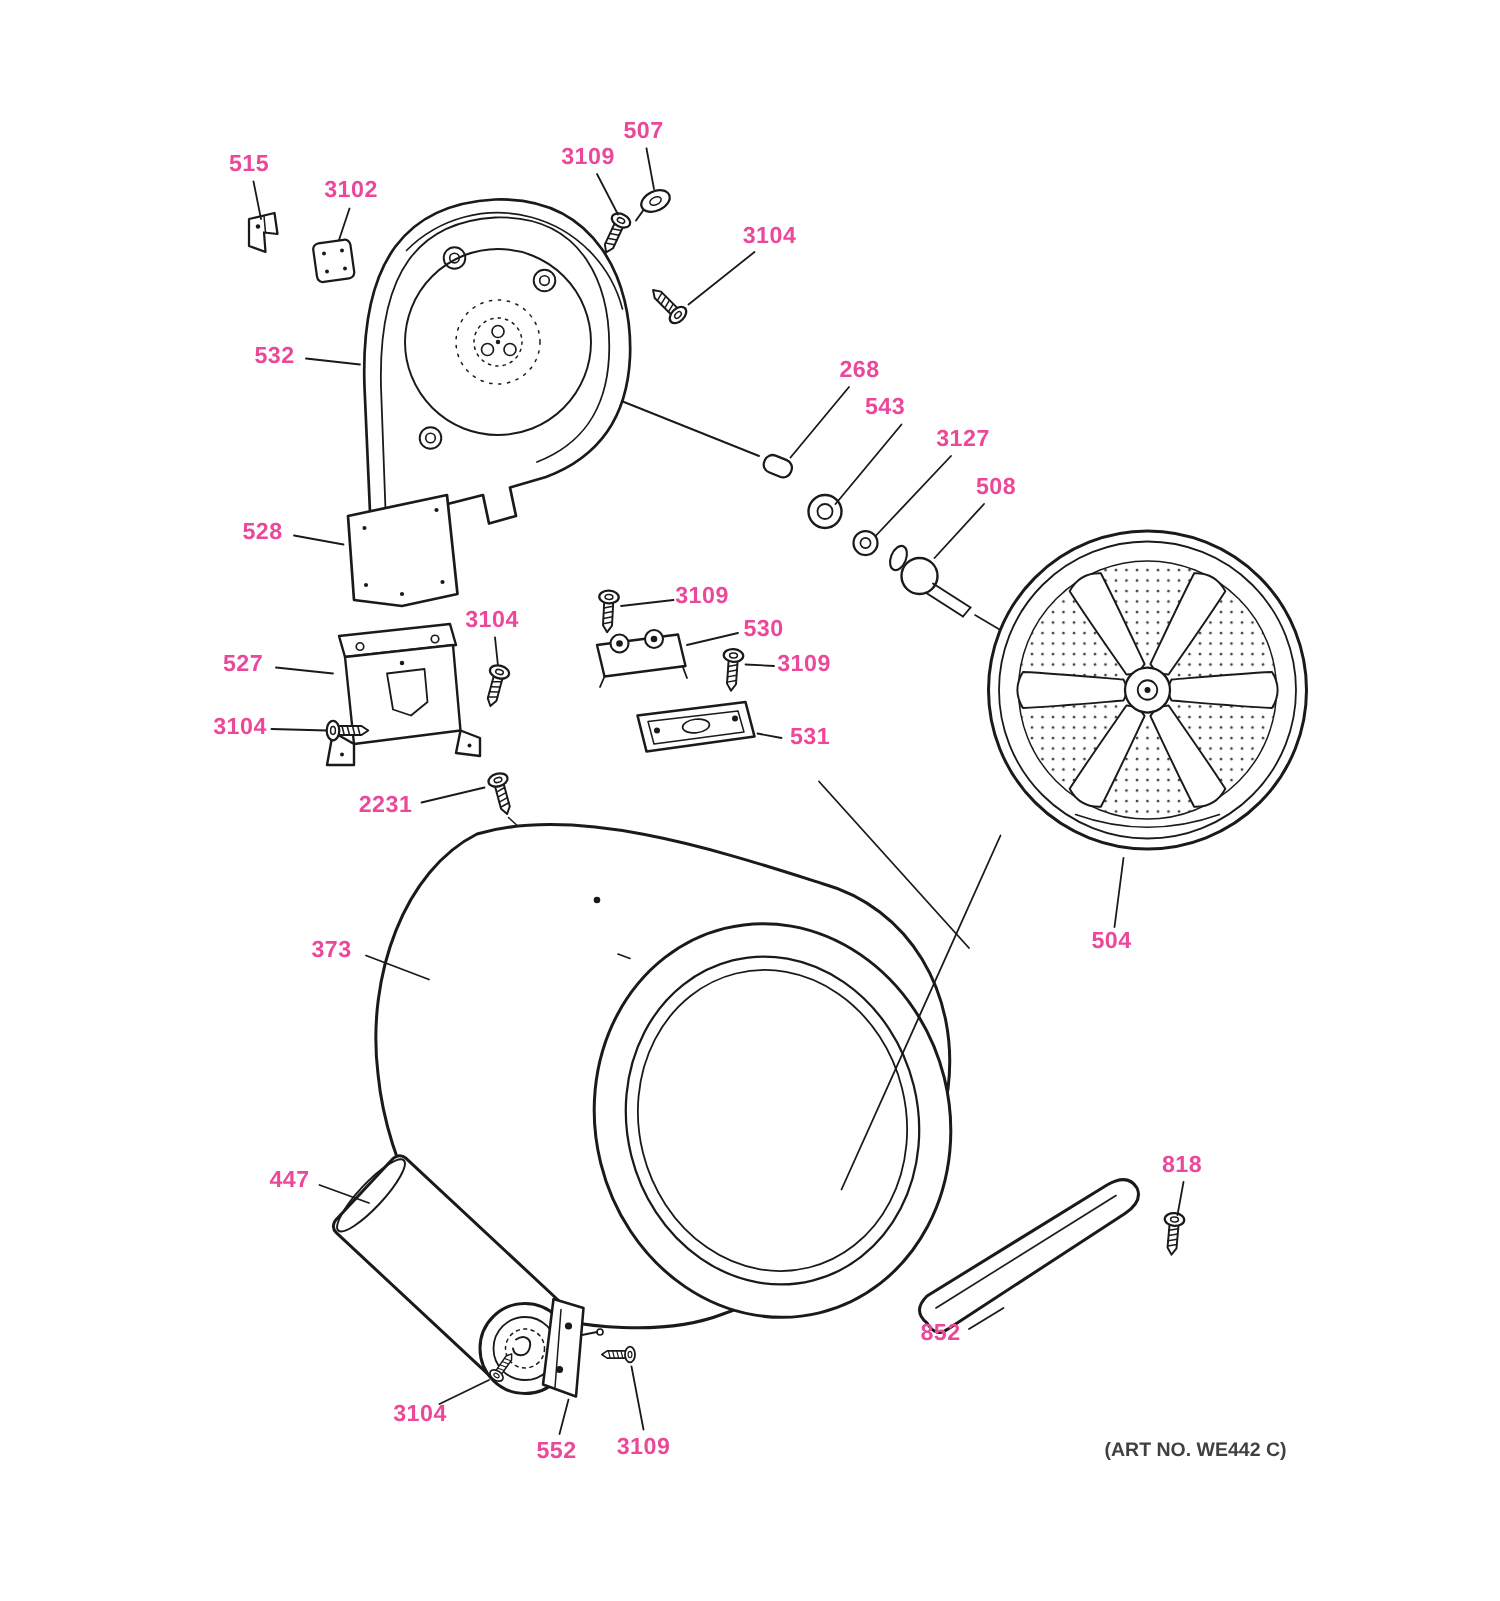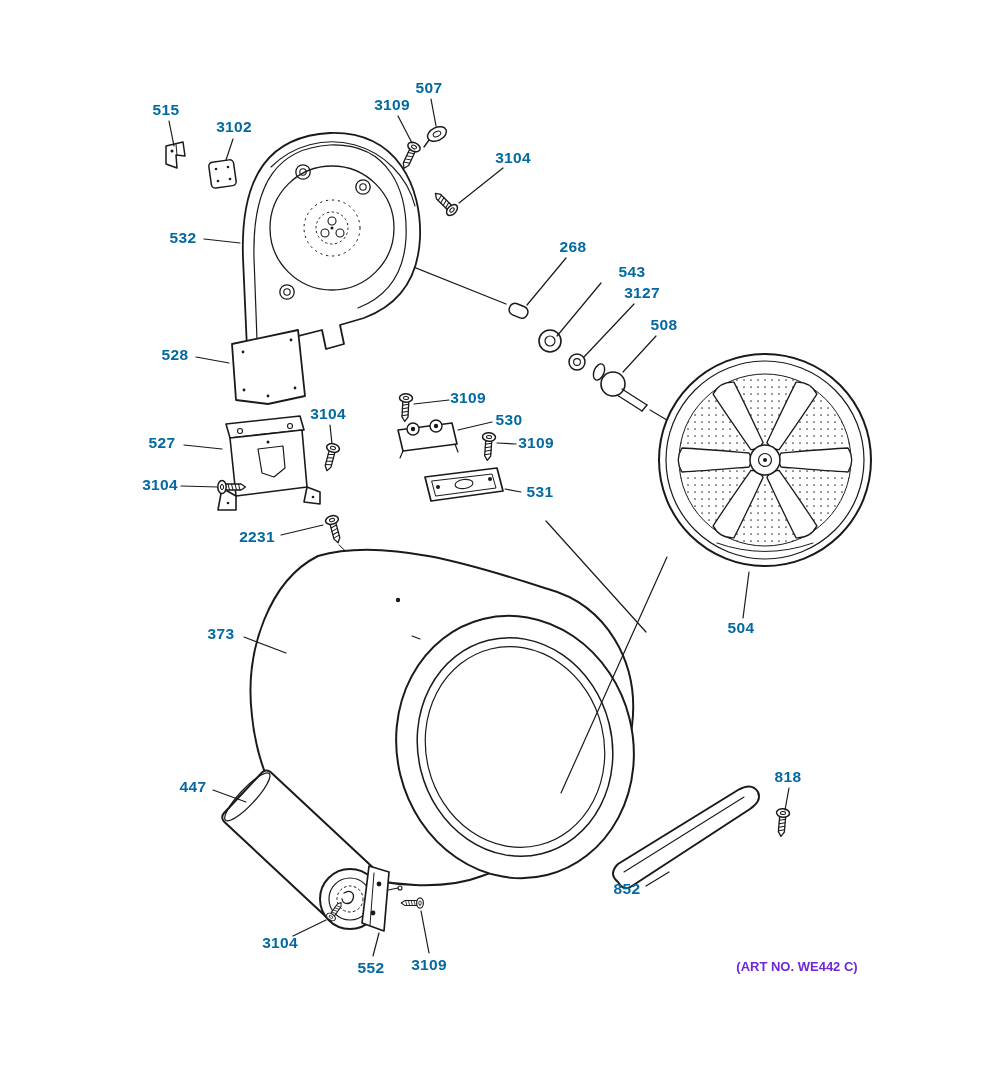--- a/index.html
+++ b/index.html
@@ -4,26 +4,26 @@
 <style>
   html,body{margin:0;padding:0;background:#e9e9e9;}
   .stage{
     position:relative;width:1000px;height:1067px;background:#ffffff;
     font-family:"Liberation Sans","DejaVu Sans",sans-serif;overflow:hidden;
   }
   .art{position:absolute;left:0;top:0;}
   .art *{vector-effect:none;}
   .label{
     position:absolute;transform:translate(-50%,-50%);
-    font-size:15.5px;font-weight:bold;color:#0369a1;
+    font-size:15.5px;font-weight:bold;color:#ec4899;
     letter-spacing:.3px;white-space:nowrap;user-select:none;
   }
   .artno{
     position:absolute;transform:translate(-50%,-50%);
-    font-size:13px;font-weight:bold;color:#6d28d9;white-space:nowrap;
+    font-size:13px;font-weight:bold;color:#404040;white-space:nowrap;
   }
 </style>
 </head>
 <body>
 
 <div class="stage">
 
   <svg class="art" width="1000" height="1067" viewBox="0 0 1000 1067">
     <defs>
       <g id="screw">
@@ -276,21 +276,21 @@
     </g>
   </svg>
 
   <div class="label" style="left:166px;top:110px">515</div>
   <div class="label" style="left:234px;top:127px">3102</div>
   <div class="label" style="left:183px;top:238px">532</div>
   <div class="label" style="left:392px;top:105px">3109</div>
   <div class="label" style="left:429px;top:88px">507</div>
   <div class="label" style="left:513px;top:158px">3104</div>
   <div class="label" style="left:573px;top:247px">268</div>
-  <div class="label" style="left:632px;top:272px">543</div>
+  <div class="label" style="left:590px;top:272px">543</div>
   <div class="label" style="left:642px;top:293px">3127</div>
   <div class="label" style="left:664px;top:325px">508</div>
   <div class="label" style="left:175px;top:355px">528</div>
   <div class="label" style="left:162px;top:443px">527</div>
   <div class="label" style="left:328px;top:414px">3104</div>
   <div class="label" style="left:160px;top:485px">3104</div>
   <div class="label" style="left:468px;top:398px">3109</div>
   <div class="label" style="left:509px;top:420px">530</div>
   <div class="label" style="left:536px;top:443px">3109</div>
   <div class="label" style="left:540px;top:492px">531</div>

